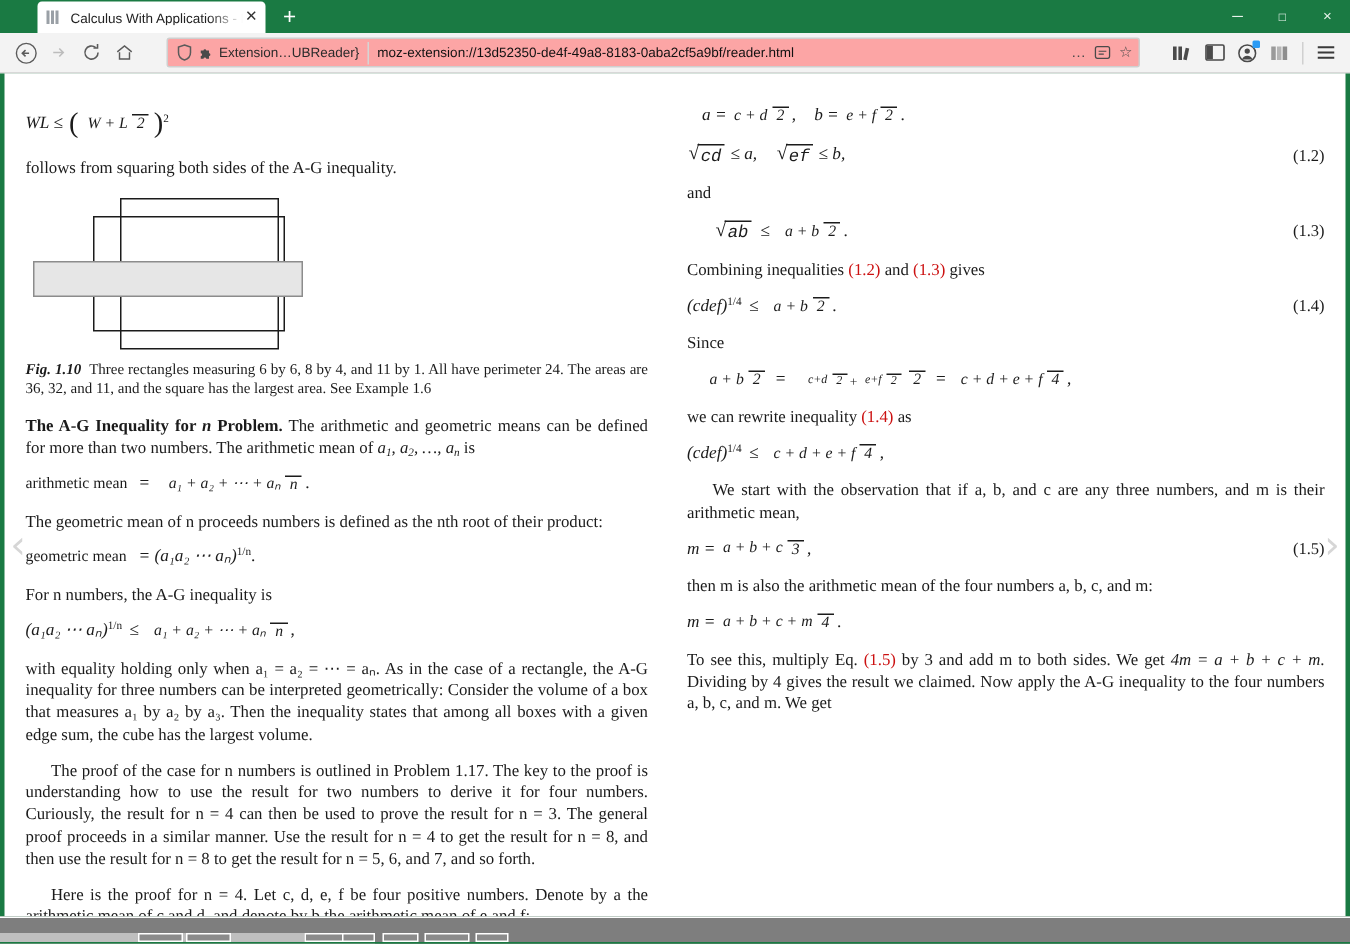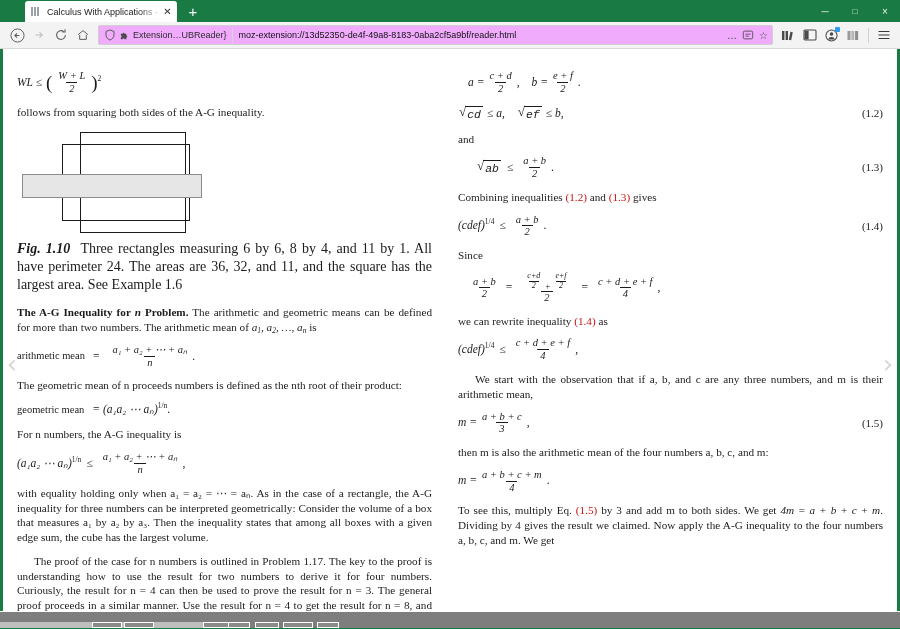--- a/index.html
+++ b/index.html
@@ -62,22 +62,22 @@
     height:27px;flex:0 0 27px;background:#f3f3f3;
     display:flex;align-items:center;padding:0 6px;box-sizing:border-box;
     border-bottom:1px solid #d8d8d8;
   }
   .navbtn{
     width:22px;height:22px;display:flex;align-items:center;justify-content:center;
     color:#5b5b5b;font-size:13px;cursor:pointer;flex:0 0 22px;
   }
   .navbtn.dim{color:#bcbcbc;}
   .urlbar{
-    flex:1 1 auto;height:20px;background:#f0abfc;border:1px solid #cfcfcf;
-    border-radius:2px;display:flex;align-items:center;margin:0 4px;
+    flex:1 1 auto;height:20px;background:#fca5a5;border:1px solid #cfcfcf;
+    border-radius:2px;display:flex;align-items:center;margin:0 17px;
     padding:0 4px;box-sizing:border-box;min-width:0;
   }
   .shield{width:13px;flex:0 0 13px;display:flex;justify-content:center;}
   .ext-chip{
     display:flex;align-items:center;flex:0 0 auto;
     padding:0 5px 0 3px;border-right:1px solid #d5d5d5;margin-right:6px;
     height:15px;
   }
   .ext-chip .plug{margin-right:3px;display:flex;}
   .ext-label{font-size:9px;color:#2b2b2b;white-space:nowrap;}
@@ -118,35 +118,35 @@
 
   
   .math{font-family:"Liberation Serif", serif;font-style:italic;}
   .disp{
     margin:7px 0 10px 0;display:flex;align-items:center;
     font-size:11.5px;
   }
   .disp.ml{padding-left:18px;}
   .disp.ml2{padding-left:10px;}
   .frac{
-    display:inline-flex;flex-direction:column;align-items:center;
+    display:inline-flex;flex-direction:row;align-items:center;
     vertical-align:middle;margin:0 2px;
   }
   .frac .num{padding:0 3px;font-size:10.5px;line-height:1.12;}
   .frac .den{padding:0 3px;font-size:10.5px;line-height:1.12;border-top:1px solid #1b1b1b;}
   .frac.sm .num,.frac.sm .den{font-size:8px;}
   .sqrt{display:inline-flex;align-items:stretch;margin:0 1px;}
   .sqrt .rad{font-size:13px;line-height:1;margin-right:-1px;}
   .sqrt .bar{border-top:1px solid #1b1b1b;padding:0 2px;margin-top:1px;font-family:Liberation Mono, monospace;}
   sub{font-size:7.5px;vertical-align:baseline;position:relative;top:2px;}
   sup{font-size:7.5px;vertical-align:baseline;position:relative;top:-4px;}
   .eqno{margin-left:auto;font-style:normal;font-size:11px;}
   .eqref{color:#cc1111;}
   b{font-weight:bold;}
-  .cap{font-size:14px;line-height:1.3;margin-bottom:11px;}
+  .cap{font-size:10px;line-height:1.3;margin-bottom:11px;}
   .cap b i{font-style:italic;}
 
   
   .figure{
     position:relative;height:105px;margin:4px 0 6px 0;
   }
   .rect{position:absolute;border:1.4px solid #1b1b1b;background:transparent;}
   .r1{left:63px;top:3px;width:104px;height:99px;}
   .r2{left:45px;top:15px;width:126px;height:75px;}
   .r3{left:5px;top:45px;width:178px;height:22px;background:#e6e6e6;border:1px solid #8c8c8c;}

